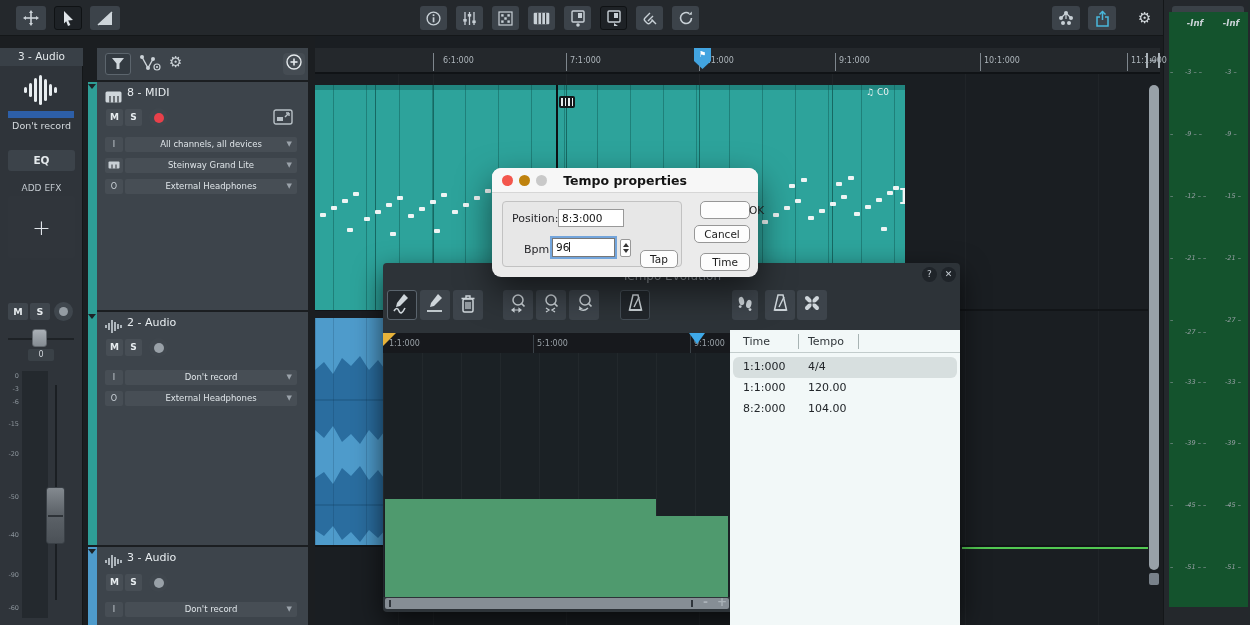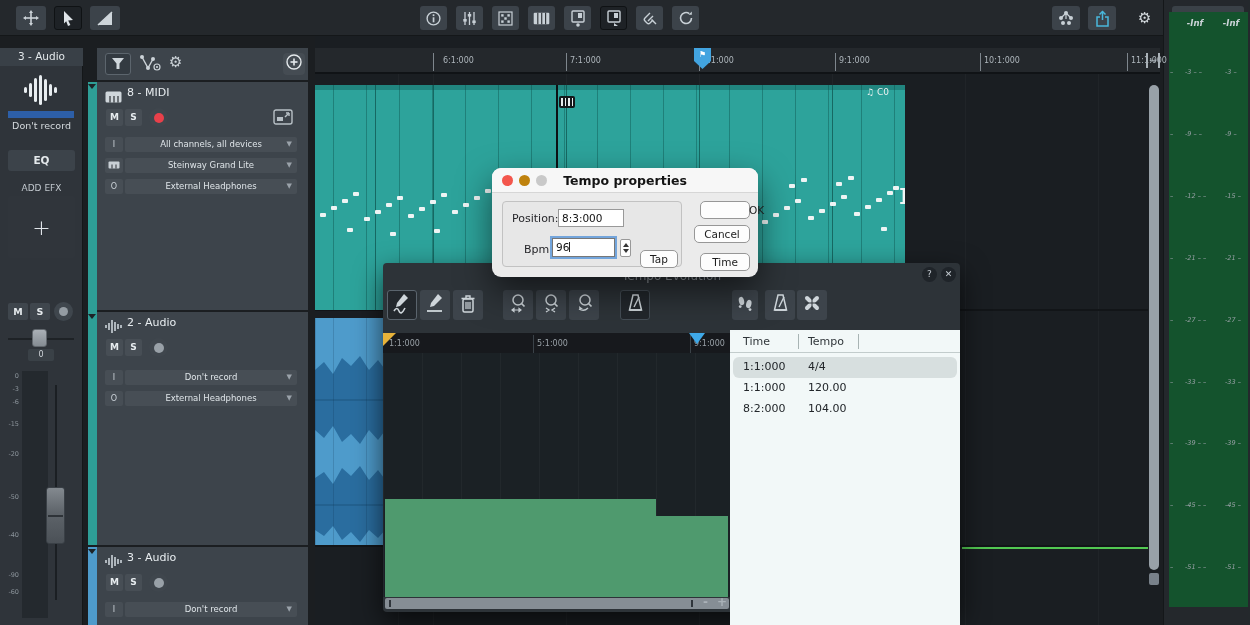--- a/index.html
+++ b/index.html
@@ -340,21 +340,21 @@
             <span style="left: 16px;">-12 – –</span>
             <span style="left: 56px;">-15 –</span>
           </div>
           <div class="mrow" style="top: 241.7px;">
             <span style="left: 1px;">–</span>
             <span style="left: 16px;">-21 – –</span>
             <span style="left: 56px;">-21 –</span>
           </div>
           <div class="mrow" style="top: 303.6px;">
             <span style="left: 1px;">–</span>
-            <span style="left: 16px;">-27 – –</span>
+            <span style="left: 16px; margin-top: 12px;">-27 – –</span>
             <span style="left: 56px;">-27 –</span>
           </div>
           <div class="mrow" style="top: 365.5px;">
             <span style="left: 1px;">–</span>
             <span style="left: 16px;">-33 – –</span>
             <span style="left: 56px;">-33 –</span>
           </div>
           <div class="mrow" style="top: 427.4px;">
             <span style="left: 1px;">–</span>
             <span style="left: 16px;">-39 – –</span>
@@ -405,21 +405,21 @@
     <div id="sb-meterbar"></div>
     <div id="fader-scale-box">
         <div class="fscale" style="top: 324px;">0</div>
         <div class="fscale" style="top: 337px;">-3</div>
         <div class="fscale" style="top: 350px;">-6</div>
         <div class="fscale" style="top: 372px;">-15</div>
         <div class="fscale" style="top: 402px;">-20</div>
         <div class="fscale" style="top: 445px;">-50</div>
         <div class="fscale" style="top: 483px;">-40</div>
         <div class="fscale" style="top: 523px;">-90</div>
-        <div class="fscale" style="top: 540px;">-60</div>
+        <div class="fscale" style="top: 556px;">-60</div>
       </div>
     <div id="fader-track"></div>
     <div id="fader-handle"></div>
   </div>
 
   <div id="strip-teal"></div>
   <div id="strip-blue"></div>
   <div class="strip-tri" style="top:84px;"></div>
   <div class="strip-tri" style="top:314px;"></div>
   <div class="strip-tri" style="top:549px;"></div>

